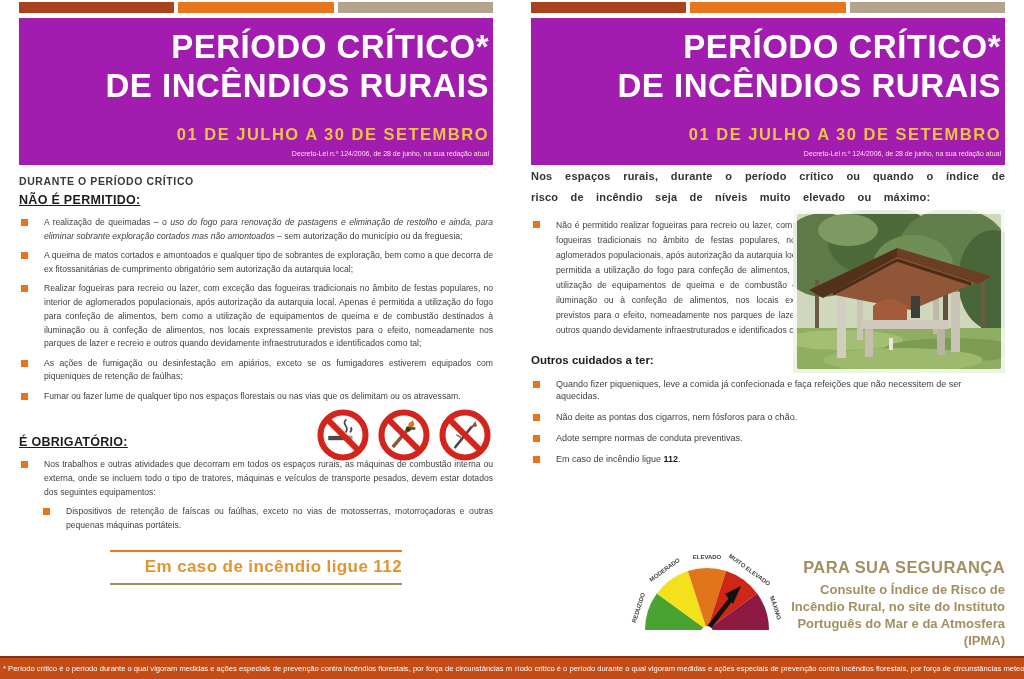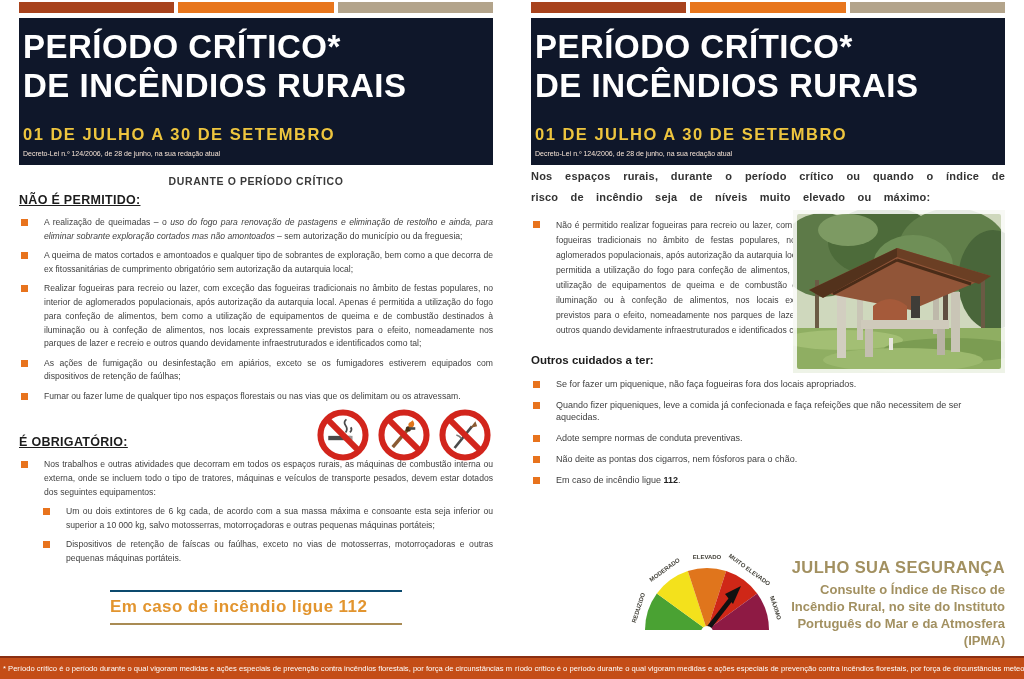--- a/index.html
+++ b/index.html
@@ -9,37 +9,37 @@
   .inner{position:absolute;top:0;left:19px;right:19px;}
 
   
   .topbars{display:flex;gap:4px;height:11px;margin-top:2px;}
   .bar{flex:1;}
   .bar-red{background:#a8431d;}
   .bar-orange{background:#e8761d;}
   .bar-tan{background:#b3a48b;}
 
   
-  .masthead{margin-top:5px;background:#0f172a;text-align:left;padding:9px 4px 8px;}
+  .masthead{margin-top:5px;background:#a21caf;text-align:right;padding:9px 4px 8px;}
   .m-title{color:#ffffff;font-weight:bold;font-size:33px;line-height:39px;letter-spacing:0.5px;}
   .m-sub{color:#eec53e;font-size:16.5px;font-weight:bold;letter-spacing:1.5px;margin-top:20px;}
   .m-law{color:#f6e4d6;font-size:7px;margin-top:6px;}
 
   
-  .during{margin:10px 0 6px;text-align:center;font-size:10.5px;font-weight:bold;color:#3a3a3a;letter-spacing:0.6px;}
+  .during{margin:10px 0 6px;text-align:left;font-size:10.5px;font-weight:bold;color:#3a3a3a;letter-spacing:0.6px;}
   .sec{font-size:12.5px;font-weight:bold;color:#1d1d1d;text-decoration:underline;margin:2px 0 9px;letter-spacing:0.3px;}
   ul.bullets{list-style:none;margin:0;padding:0;}
   .bullets li{position:relative;padding-left:25px;margin-bottom:5.5px;font-size:8.6px;line-height:13.8px;color:#3e3e3e;text-align:justify;}
   .sq{position:absolute;left:2px;top:3px;width:7px;height:7px;background:#e8731d;display:block;}
   .bullets.sub li{margin-left:22px;}
 
   .icons-row{display:flex;justify-content:flex-end;gap:9px;height:54px;margin:2px 2px 0 0;}
   .sec.oblig{margin-top:-28px;margin-bottom:9px;}
 
-  .banner{width:292px;margin:24px auto 0;border-top:2px solid #0c4a6e;border-bottom:2px solid #a98b54;padding:5px 0 6px;text-align:left;}
+  .banner{width:292px;margin:17px auto 0;border-top:2px solid #f97316;border-bottom:2px solid #a98b54;padding:5px 0 6px;text-align:right;}
   .banner span{color:#e2952f;font-size:17px;font-weight:bold;letter-spacing:0.4px;}
 
   .strip{position:absolute;left:0;right:0;bottom:0;height:21px;background:#c44d17;border-top:2px solid #8a2f12;display:flex;align-items:center;padding:0 3px;overflow:hidden;}
   .strip span{color:#ffffff;font-size:7.6px;white-space:nowrap;}
 
   
   .intro{font-weight:bold;color:#333333;font-size:11px;line-height:21px;text-align:justify;word-spacing:9px;letter-spacing:0.2px;margin:1px 0 10px;}
   .main-li{width:288px;}
   .bullets li.main-li{line-height:15px;margin-bottom:0;}
   .photo{position:absolute;top:210px;right:0;width:212px;height:163px;}
@@ -77,21 +77,21 @@
       <div class="during">DURANTE O PERÍODO CRÍTICO</div>
 
       <h2 class="sec">NÃO É PERMITIDO:</h2>
       <ul class="bullets">
         <li>
           <span class="sq"></span>
           <span>A realização de queimadas – o </span><em>uso do fogo para renovação de pastagens e eliminação de restolho e ainda, para eliminar sobrante exploração cortados mas não amontoados</em><span> – sem autorização do município ou da freguesia;</span>
         </li>
         <li><span class="sq"></span><span>A queima de matos cortados e amontoados e qualquer tipo de sobrantes de exploração, bem como a que decorra de ex fitossanitárias de cumprimento obrigatório sem autorização da autarquia local;</span></li>
         <li><span class="sq"></span><span>Realizar fogueiras para recreio ou lazer, com exceção das fogueiras tradicionais no âmbito de festas populares, no interior de aglomerados populacionais, após autorização da autarquia local. Apenas é permitida a utilização do fogo para confeção de alimentos, bem como a utilização de equipamentos de queima e de combustão destinados à iluminação ou à confeção de alimentos, nos locais expressamente previstos para o efeito, nomeadamente nos parques de lazer e recreio e outros quando devidamente infraestruturados e identificados como tal;</span></li>
-        <li><span class="sq"></span><span>As ações de fumigação ou desinfestação em apiários, exceto se os fumigadores estiverem equipados com dispositivos de retenção de faúlhas;</span></li>
+        <li><span class="sq"></span><span>As ações de fumigação ou desinfestação em apiários, exceto se os fumigadores estiverem equipados com piqueniques de retenção de faúlhas;</span></li>
         <li><span class="sq"></span><span>Fumar ou fazer lume de qualquer tipo nos espaços florestais ou nas vias que os delimitam ou os atravessam.</span></li>
       </ul>
 
       <div class="icons-row">
 
         <svg width="52" height="52" viewBox="0 0 60 60">
           <circle cx="30" cy="30" r="26" fill="#ffffff" stroke="#d2251c" stroke-width="7"></circle>
           <rect x="13" y="31" width="26" height="5" fill="#4a4a4a"></rect>
           <rect x="36" y="31" width="5" height="5" fill="#9a9a9a"></rect>
           <path d="M33,27 q3,-4 0,-8 q-3,-4 1,-7 M38,27 q3,-3 1,-6" fill="none" stroke="#4a4a4a" stroke-width="2"></path>
@@ -114,21 +114,21 @@
           <path d="M20,30 q4,1 6,4 M24,22 q2,4 1,7" fill="none" stroke="#7a7a7a" stroke-width="2"></path>
           <line x1="12" y1="12" x2="48" y2="48" stroke="#d2251c" stroke-width="7"></line>
         </svg>
       </div>
 
       <h2 class="sec oblig">É OBRIGATÓRIO:</h2>
       <ul class="bullets">
         <li><span class="sq"></span><span>Nos trabalhos e outras atividades que decorram em todos os espaços rurais, as máquinas de combustão interna ou externa, onde se incluem todo o tipo de tratores, máquinas e veículos de transporte pesados, devem estar dotados dos seguintes equipamentos:</span></li>
       </ul>
       <ul class="bullets sub">
-        <li><span class="sq"></span><span>Um ou dois extintores de 6 kg cada, de acordo com a sua massa máxima e consoante esta seja inferior ou superior a 10 000 kg, salvo motosserras, motorroçadoras e outras pequenas máquinas portáteis;</span></li>
+        <li><span class="sq"></span></li>
         <li><span class="sq"></span><span>Dispositivos de retenção de faíscas ou faúlhas, exceto no vias de motosserras, motorroçadoras e outras pequenas máquinas portáteis.</span></li>
       </ul>
 
       <div class="banner">
         <span>Em caso de incêndio ligue 112</span>
       </div>
     </div>
     <footer class="strip">
       <span>* Período crítico é o período durante o qual vigoram medidas e ações especiais de prevenção contra incêndios florestais, por força de circunstâncias meteorológicas excecionais</span>
     </footer>
@@ -186,25 +186,25 @@
         <rect x="118" y="86" width="9" height="22" fill="#3f3d38"></rect>
         <rect x="68" y="110" width="88" height="9" fill="#cfcabb"></rect>
         <rect x="72" y="119" width="8" height="28" fill="#c4bfb0"></rect>
         <rect x="144" y="119" width="8" height="26" fill="#b8b3a4"></rect>
         <rect x="96" y="128" width="4" height="12" fill="#e8e6df"></rect>
         <rect x="0" y="0" width="212" height="163" fill="none" stroke="#ffffff" stroke-width="8" opacity="0.85" rx="6"></rect>
       </svg>
 
       <h2 class="care-head">Outros cuidados a ter:</h2>
       <ul class="bullets care">
-        <li><span class="sq"></span><span>Se for fazer um piquenique, não faça fogueiras fora dos locais apropriados.</span></li>
+        <li><span class="sq"></span></li>
         <li><span class="sq"></span><span>Quando fizer piqueniques, leve a comida já confecionada e faça refeições que não necessitem de ser aquecidas.</span></li>
         <li><span class="sq"></span></li>
+        <li><span class="sq"></span><span>Não deite as pontas dos cigarros, nem fósforos para o chão.</span></li>
         <li><span class="sq"></span><span>Adote sempre normas de conduta preventivas.</span></li>
-        <li><span class="sq"></span><span>Não deite as pontas dos cigarros, nem fósforos para o chão.</span></li>
         <li><span class="sq"></span><span>Em caso de incêndio ligue </span><b>112</b><span>.</span></li>
       </ul>
 
       <div class="bottom-row">
         <div class="gauge-wrap">
           <svg width="168" height="100" viewBox="0 0 160 100">
             <path d="M80,88 L18,88 A62,62 0 0 1 29.84,51.55 Z" fill="#4aa233"></path>
             <path d="M80,88 L29.84,51.55 A62,62 0 0 1 60.84,29.03 Z" fill="#f3e11c"></path>
             <path d="M80,88 L60.84,29.03 A62,62 0 0 1 99.16,29.03 Z" fill="#e0751c"></path>
             <path d="M80,88 L99.16,29.03 A62,62 0 0 1 130.16,51.55 Z" fill="#cf2717"></path>
@@ -213,21 +213,21 @@
             <text x="38.8" y="29.4" transform="rotate(-36 38.8 29.4)" text-anchor="middle" font-size="6" font-weight="bold" fill="#44423a">MODERADO</text>
             <text x="80" y="16.5" text-anchor="middle" font-size="6" font-weight="bold" fill="#44423a">ELEVADO</text>
             <text x="121.2" y="29.4" transform="rotate(36 121.2 29.4)" text-anchor="middle" font-size="6" font-weight="bold" fill="#44423a">MUITO ELEVADO</text>
             <text x="146.6" y="66.4" transform="rotate(72 146.6 66.4)" text-anchor="middle" font-size="6" font-weight="bold" fill="#44423a">MÁXIMO</text>
             <path d="M80,88 L104,57" stroke="#111111" stroke-width="4.5"></path>
             <polygon points="114,44 98,52 106,62" fill="#111111"></polygon>
             <circle cx="80" cy="90" r="6" fill="#ffffff"></circle>
           </svg>
         </div>
         <div class="safety">
-          <div class="safety-title">JULHO SUA SEGURANÇA</div>
+          <div class="safety-title">PARA SUA SEGURANÇA</div>
           <div class="safety-text">Consulte o Índice de Risco de Incêndio Rural, no site do Instituto Português do Mar e da Atmosfera (IPMA)</div>
         </div>
       </div>
     </div>
     <footer class="strip">
       <span>ríodo crítico é o período durante o qual vigoram medidas e ações especiais de prevenção contra incêndios florestais, por força de circunstâncias meteorológicas excecionais</span>
     </footer>
   </section>
 
 </div>

